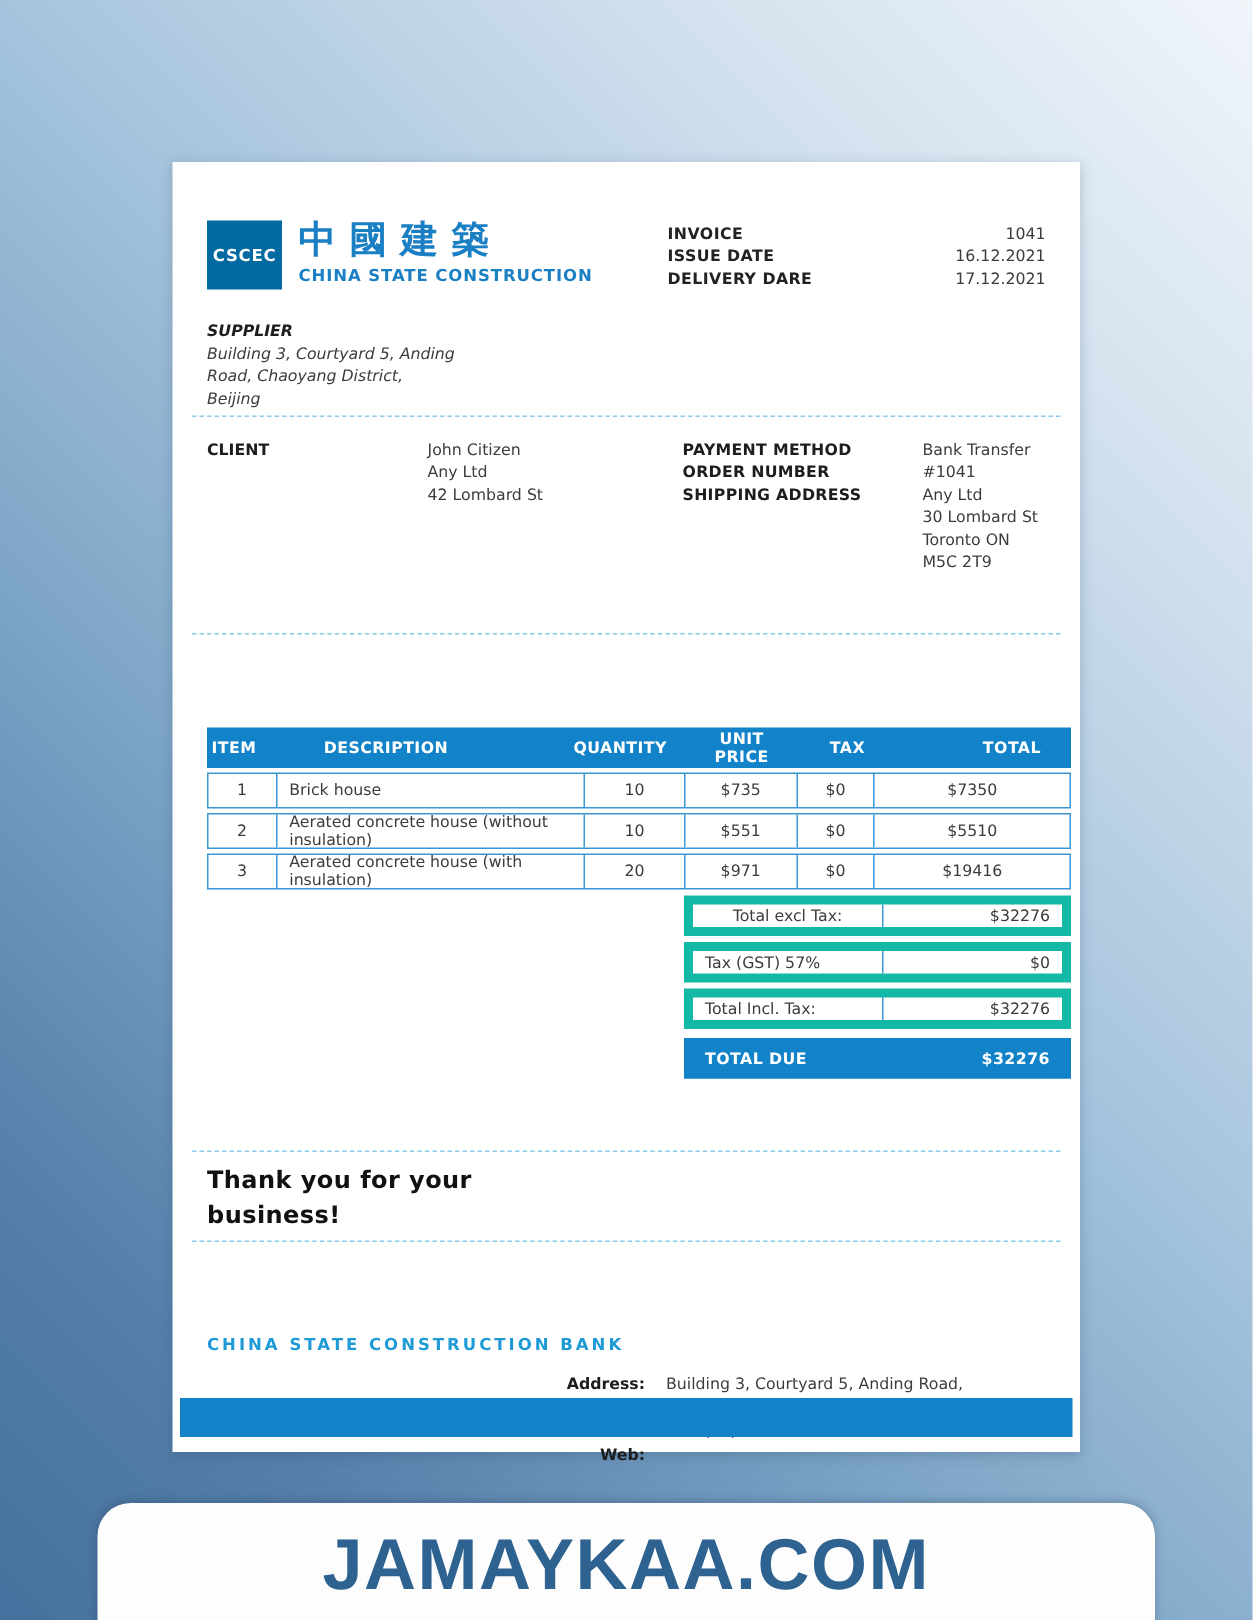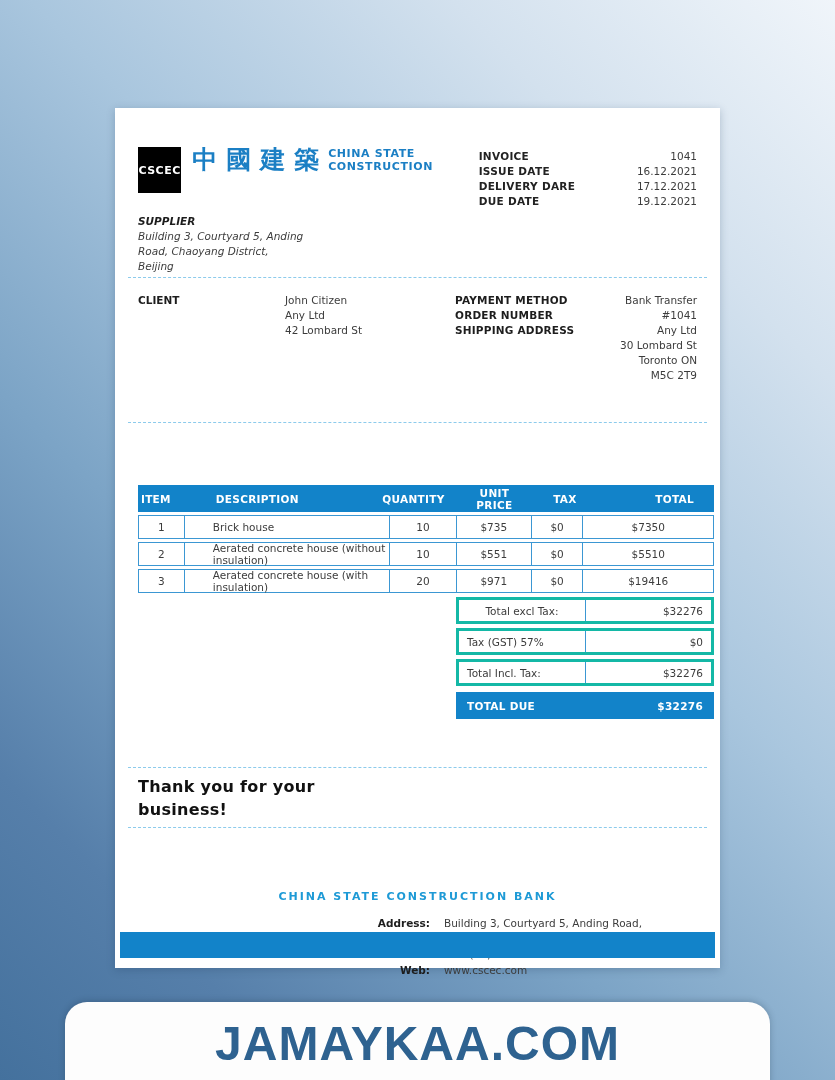--- a/index.html
+++ b/index.html
@@ -10,68 +10,68 @@
     background:linear-gradient(225deg,#f0f5fa 0%,#d3e1ee 20%,#a9c6de 42%,#7ca4c6 64%,#567faa 84%,#44719d 100%);
   }
   .document {
     position:absolute; left:115px; top:108px; width:605px; height:860px;
     background:#ffffff; padding:37px 23px 0 23px;
     box-shadow:0 2px 8px rgba(30,60,90,.25);
   }
   .doc-header { display:flex; justify-content:space-between; height:66px; }
   .brand { display:flex; gap:11px; align-items:flex-start; }
   .logo-square {
-    width:50px; height:46px; background:#000000; color:#fff;
+    width:50px; height:46px; background:#0369a1; color:#fff;
     display:flex; align-items:center; justify-content:center;
     font-size:11px; font-weight:bold; letter-spacing:.5px; margin-top:2px;
   }
-  .brand-text { display:flex; flex-direction:row; }
+  .brand-text { display:flex; flex-direction:column; }
   .brand-cn { color:#1b7fc4; font-size:25px; font-weight:bold; letter-spacing:9px; line-height:30px; white-space:nowrap; }
   .brand-en { color:#1b7fc4; font-size:11px; font-weight:bold; letter-spacing:.6px; margin-top:2px; }
   .invoice-meta { width:252px; margin-top:4px; font-size:10.5px; }
   .meta-row { display:flex; justify-content:space-between; line-height:15px; }
   .meta-label { font-weight:bold; color:#222; letter-spacing:.3px; }
   .meta-value { color:#3c3c3c; }
   .supplier { margin-top:3px; font-size:10.5px; line-height:15px; width:220px; color:#3c3c3c;font-style:italic; }
   .supplier .blk-label { font-weight:bold; color:#1d1d1d; }
   .dashed { border-top:1px dashed #8ccbec; margin:3px -10px 0 -10px; }
   .client-grid { display:grid; grid-template-columns:147px 170px 160px 1fr; margin-top:15px; font-size:10.5px; line-height:15px; }
   .client-grid .blk-label { font-weight:bold; color:#1d1d1d; }
   .col-labels div { font-weight:bold; color:#1d1d1d; letter-spacing:.2px; }
-  .col-values { text-align:right; color:#3c3c3c; }
+  .col-values { color:#3c3c3c; }
   .col-lines { color:#3c3c3c; }
   .divider-2 { margin-top:39px; }
   
   .items-table { width:576px; margin:62px auto 0 auto; font-size:10.5px; }
   .t-row { display:flex; align-items:center; }
   .t-head { background:#1283c9; color:#fff; font-weight:bold; height:27px; letter-spacing:.3px;gap:20px; }
   .t-body { border:1px solid #3b97d3; height:24px; margin-top:3px; color:#3c3c3c; background:#fff; }
   .c-item { width:45px; text-align:center; }
-  .c-desc { width:206px; padding-left:28px; }
+  .c-desc { width:206px; padding-left:8px; }
   .c-qty  { width:67px; text-align:center; }
   .c-price{ width:75px; text-align:center; }
   .c-tax  { width:52px; text-align:center; }
   .c-total{ width:131px; text-align:center; }
   .t-head .c-total { text-align:right; padding-right:20px; }
   .t-head .c-desc { padding-left:22px; }
   .t-body > div { align-self:stretch; display:flex; align-items:center; justify-content:center; }
   .t-body .c-desc { justify-content:flex-start; }
   .t-body .c-desc, .t-body .c-qty, .t-body .c-price, .t-body .c-tax, .t-body .c-total { border-left:1px solid #3b97d3; }
   
   .totals-wrap { width:576px; margin:0 auto; display:flex; flex-direction:column; align-items:flex-end; }
-  .tot-row { display:flex; width:258px; height:27px; border:3px solid #14b8a6; margin-top:4px; font-size:10.5px; color:#3c3c3c; background:#fff; }
+  .tot-row { display:flex; width:258px; height:27px; border:6px solid #14b8a6; margin-top:4px; font-size:10.5px; color:#3c3c3c; background:#fff; }
   .tot-label { width:126px; display:flex; align-items:center; padding-left:8px; }
   .tot-label.center { justify-content:center; padding-left:0; }
   .tot-value { flex:1; border-left:1px solid #3b97d3; display:flex; align-items:center; justify-content:flex-end; padding-right:8px; }
   .tot-row.due { background:#1283c9; border-color:#1283c9; color:#fff; font-weight:bold; margin-top:6px; letter-spacing:.3px; }
   .tot-row.due .tot-value { border-left:none; }
   .divider-3 { margin-top:48px; }
   .thanks { font-size:16px; font-weight:bold; color:#111; width:210px; line-height:23px; margin:7px 0 6px 0; letter-spacing:.3px; }
   
-  .bank-title { text-align:center; color:#1e9ad6; font-weight:bold; font-size:11px; letter-spacing:2px; margin-top:62px; }
+  .bank-title { text-align:left; color:#1e9ad6; font-weight:bold; font-size:11px; letter-spacing:2px; margin-top:62px; }
   .contacts { margin-top:13px; display:grid; grid-template-columns:292px auto; column-gap:14px; font-size:10.5px; line-height:15.5px; color:#3c3c3c; }
   .contacts .c-label { text-align:right; font-weight:bold; color:#1d1d1d; }
   .bottom-bar { position:absolute; left:5px; right:5px; bottom:10px; height:26px; background:#1283c9; }
   
   .banner {
     position:absolute; left:65px; top:1002px; width:705px; height:110px;
     background:#fdfdfd; border-radius:22px; box-shadow:0 -1px 6px rgba(20,40,60,.25);
     display:flex; justify-content:center; align-items:flex-start;
   }
   .banner-text {
@@ -97,24 +97,20 @@
         <span class="meta-label">INVOICE</span>
         <span class="meta-value">1041</span>
       </div>
       <div class="meta-row">
         <span class="meta-label">ISSUE DATE</span>
         <span class="meta-value">16.12.2021</span>
       </div>
       <div class="meta-row">
         <span class="meta-label">DELIVERY DARE</span>
         <span class="meta-value">17.12.2021</span>
-      </div>
-      <div class="meta-row">
-        <span class="meta-label">DUE DATE</span>
-        <span class="meta-value">19.12.2021</span>
       </div>
     </div>
   </div>
 
   <div class="supplier">
     <div class="blk-label">SUPPLIER</div>
     <div>Building 3, Courtyard 5, Anding</div>
     <div>Road, Chaoyang District,</div>
     <div>Beijing</div>
   </div>
@@ -203,21 +199,20 @@
   <div class="dashed"></div>
 
   <div class="bank-title">CHINA STATE CONSTRUCTION BANK</div>
 
   <div class="contacts">
     <div class="c-label">Address:</div>
     <div>Building 3, Courtyard 5, Anding Road, Chaoyang District, Beijing</div>
     <div class="c-label">Phone:</div>
     <div>+86 (10) 86498114</div>
     <div class="c-label">Web:</div>
-    <div>www.cscec.com</div>
   </div>
 
   <div class="bottom-bar"></div>
 </div>
 
 <div class="banner">
   <div class="banner-text">JAMAYKAA.COM</div>
 </div>
 
 </body></html>

